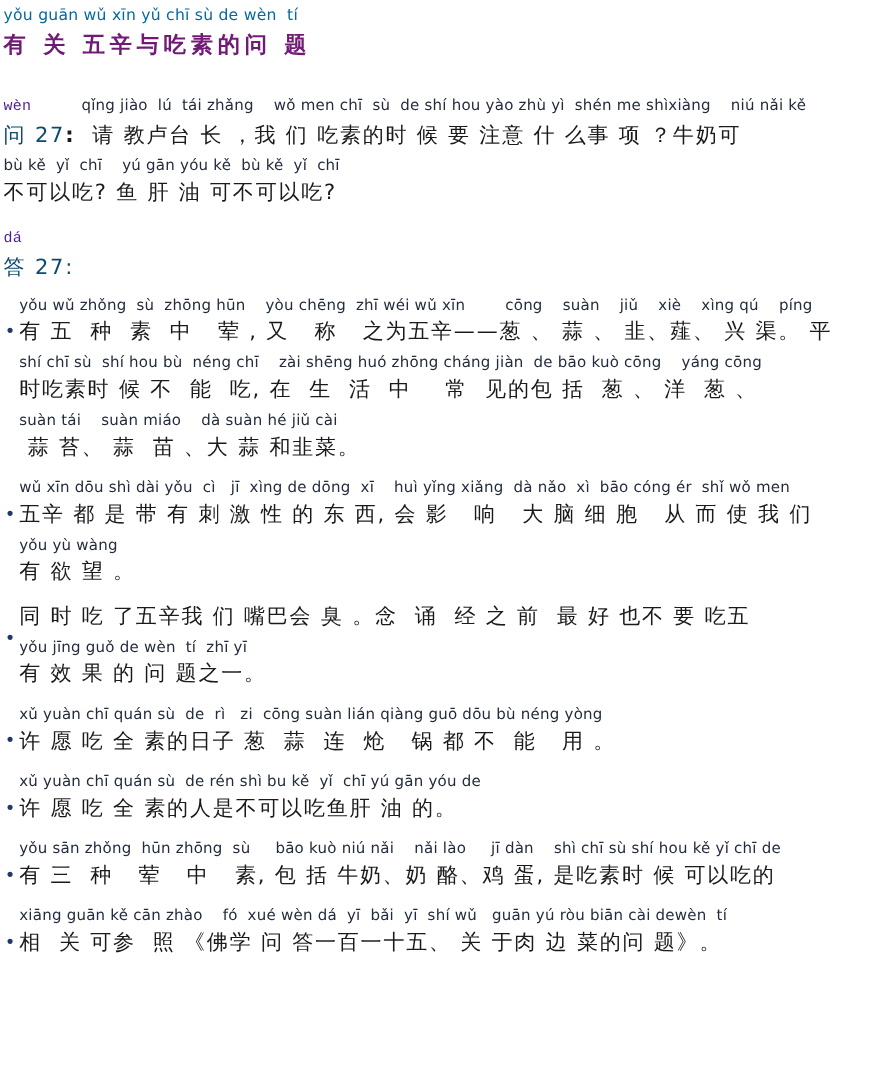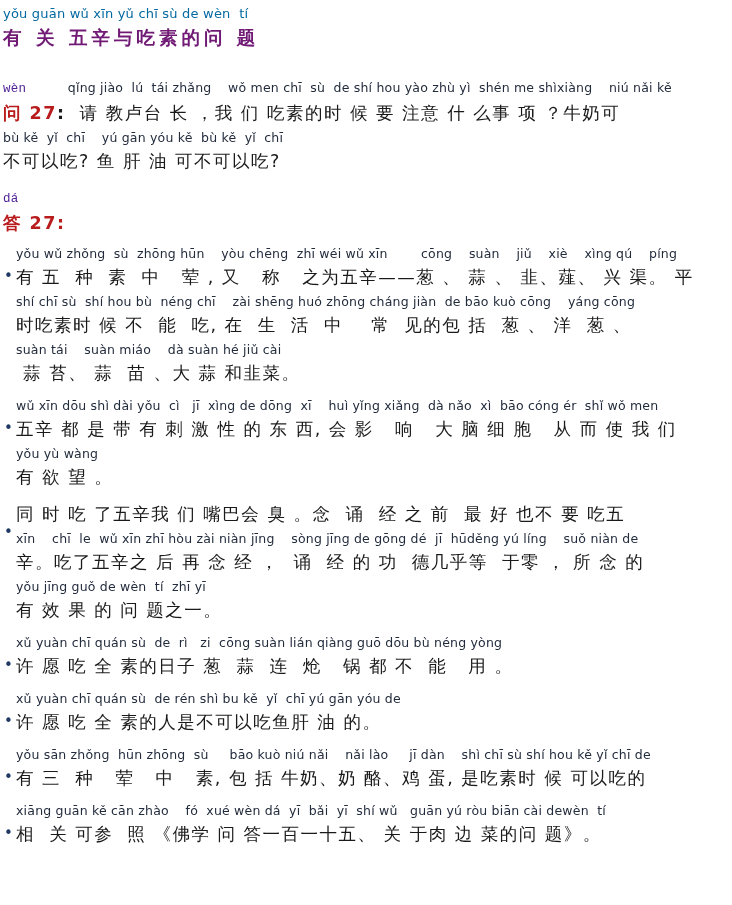--- a/index.html
+++ b/index.html
@@ -45,22 +45,22 @@
     font-size: 18.5px;
     line-height: 30px;
     font-weight: bold;
     color: #701a75;
     letter-spacing: 4px;
     white-space: pre;
   }
   header { margin-bottom: 25px; }
 
   .q-label, .a-label {
-    color: #b91c1c;
-    font-weight: bold;
+    color: #0c4a6e;
+    font-weight: normal;
   }
   .py-blue { color: #4c1d95; font-family: Liberation Mono, monospace; }
   .colon { color: #1a1a1a; font-weight: bold; }
 
   section.question { margin-bottom: 14px; }
   section.answer { margin: 0; }
 
   ul.bullet-list {
     margin: 6px 0 0 0;
     padding: 0;
@@ -136,24 +136,20 @@
           <div class="cn">有 欲 望 。</div>
         </div>
       </li>
 
       <li class="bullet">
         <span class="marker">•</span>
         <div class="linepair">
           <div class="cn">同 时 吃 了五辛我 们 嘴巴会 臭 。念  诵  经 之 前  最 好 也不 要 吃五</div>
         </div>
         <div class="linepair">
-          <div class="py">xīn    chī  le  wǔ xīn zhī hòu zài niàn jīng    sòng jīng de gōng dé  jī  hūděng yú líng    suǒ niàn de</div>
-          <div class="cn">辛。吃了五辛之 后 再 念 经 ，  诵  经 的 功  德几乎等  于零 ， 所 念 的</div>
-        </div>
-        <div class="linepair">
           <div class="py">yǒu jīng guǒ de wèn  tí  zhī yī</div>
           <div class="cn">有 效 果 的 问 题之一。</div>
         </div>
       </li>
 
       <li class="bullet">
         <span class="marker">•</span>
         <div class="linepair">
           <div class="py">xǔ yuàn chī quán sù  de  rì   zi  cōng suàn lián qiàng guō dōu bù néng yòng</div>
           <div class="cn">许 愿 吃 全 素的日子 葱  蒜  连  炝   锅 都 不  能   用 。</div>

